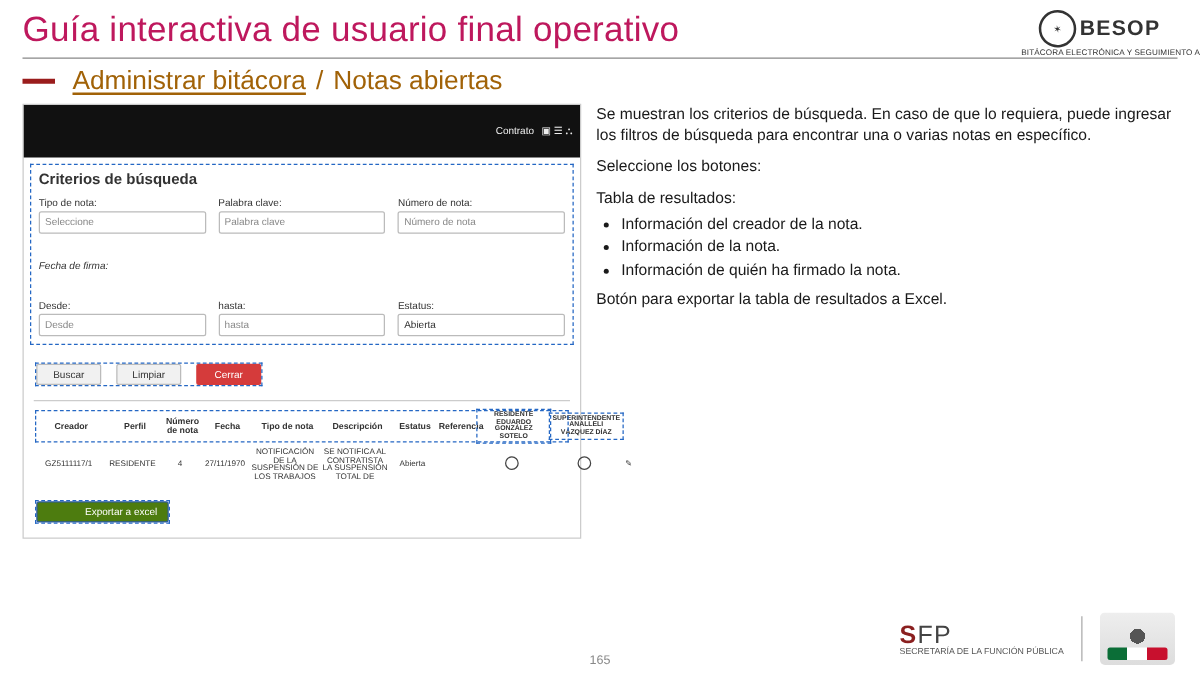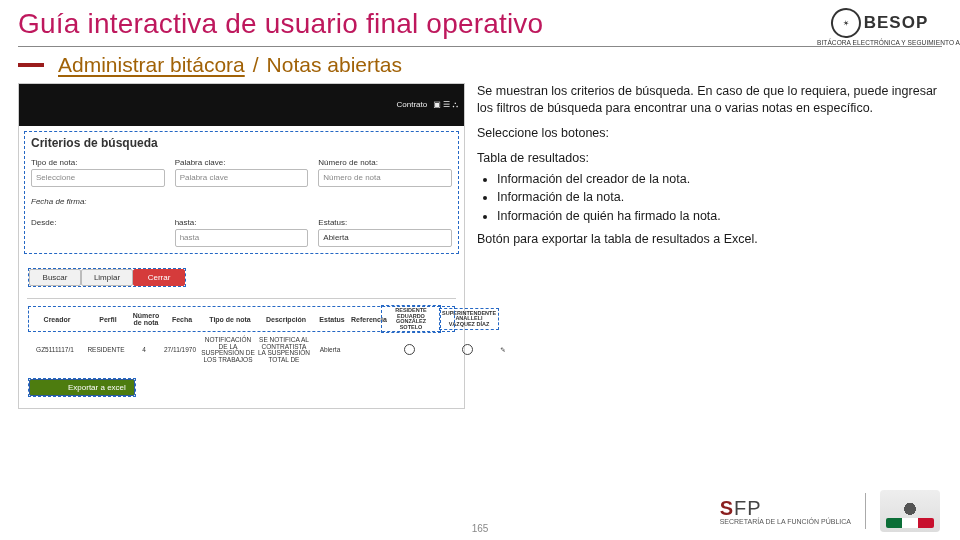--- a/index.html
+++ b/index.html
@@ -20,21 +20,21 @@
   .besop-sub  { font-size:6.5px; letter-spacing:0.1px; line-height:1.1; margin-top:1px; white-space:nowrap; }
 
   
   .content { display:flex; gap:12px; padding:6px 18px 4px 18px; align-items:flex-start; }
 
   
   .mock { width:445px; border:1px solid #ccc; font-size:8.5px; background:#fff; }
   .mock-top { background:#111; color:#eee; padding:16px 6px; display:flex; justify-content:flex-end; gap:6px; font-size:8px; }
   .mock-sec-title { font-weight:600; font-size:12px; padding:6px 8px 4px 8px; }
   .callout-blue { outline:1.5px dashed #2467c4; outline-offset:-2px; }
-  .filters { display:grid; grid-template-columns:1fr 1fr 1fr; gap:10px 10px; padding:4px 8px 8px 8px; }
+  .filters { display:grid; grid-template-columns:1fr 1fr 1fr; gap:21px 10px; padding:4px 8px 8px 8px; }
   .filters label { display:block; font-size:8px; margin-bottom:2px; }
   .filters .field { border:1px solid #bbb; border-radius:2px; padding:3px 4px; font-size:8px; color:#888; min-height:10px; }
   .btnrow { padding:8px; display:flex; gap:4px; }
   .btn { font-size:8px; padding:3px 8px; border-radius:2px; background:#f1f1f1; border:1px solid #bbb; text-align:center; min-width:34px; }
   .btn.red { background:#d53b3b; color:#fff; border-color:#d53b3b; }
   .btn.blue { background:#4d7c0f; color:#fff; border-color:#2c5aa0;padding-left:38px; }
   .mock hr.sep { border:none; border-top:1px solid #ccc; margin:2px 8px; }
   .tbl { padding:4px 8px 8px 8px; }
   .thead, .trow { display:grid; grid-template-columns:56px 42px 30px 38px 54px 54px 34px 30px 56px 56px 12px; gap:2px; align-items:center; }
   .thead span { font-size:7px; font-weight:600; text-align:center; line-height:1.0; }
@@ -103,33 +103,34 @@
             </div>
           <div>
               <label>Número de nota:</label>
               <div class="field">Número de nota</div>
             </div>
           <div style="grid-column:1 / span 3;font-style:italic;">
               <label>Fecha de firma:</label>
             </div>
           <div>
               <label>Desde:</label>
+              <div class="field">Desde</div>
             </div>
           <div>
               <label>hasta:</label>
               <div class="field">hasta</div>
             </div>
           <div>
               <label>Estatus:</label>
               <div class="field" style="color:#333;">Abierta</div>
             </div>
         </div>
       </div>
       <div class="btnrow">
-        <div class="callout-blue" style="display:flex; gap:0; padding:2px;">
+        <div class="callout-blue" style="display:flex; gap:12px; padding:2px;">
           <div class="btn">Buscar</div>
           <div class="btn">Limpiar</div>
           <div class="btn red">Cerrar</div>
         </div>
       </div>
       <hr class="sep">
       <div class="tbl">
         <div class="thead callout-blue" style="padding:2px;">
           <span>Creador</span>
           <span>Perfil</span>

